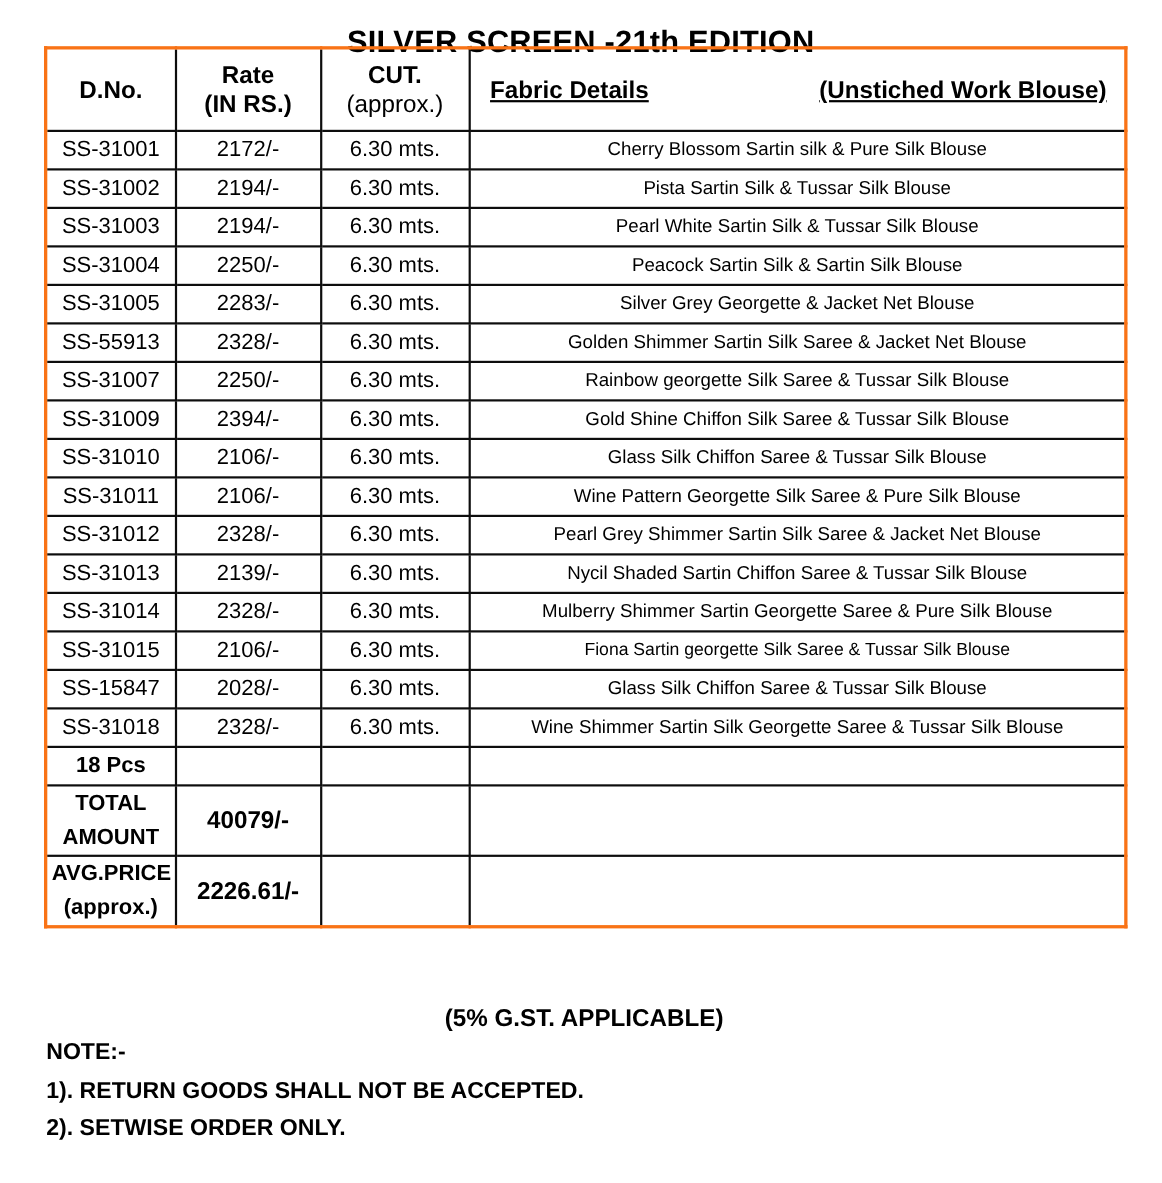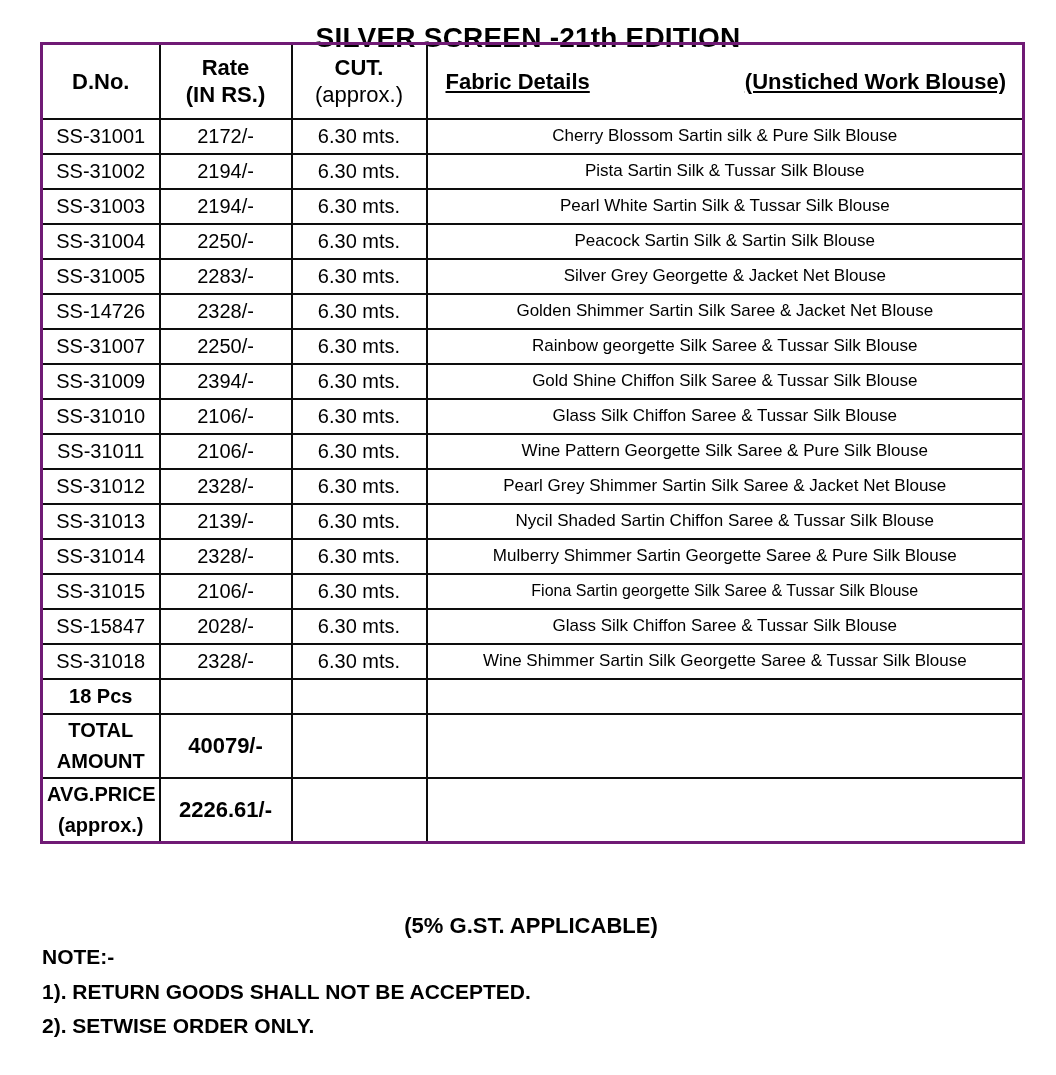--- a/index.html
+++ b/index.html
@@ -24,21 +24,21 @@
     padding-top: 22px;
     margin: 0 0 5px 0;
   }
   table.price-list {
     position: absolute;
     left: 40px;
     top: 42px;
     width: 982px;
     border-collapse: collapse;
     table-layout: fixed;
-    border: 3px solid #701a75;
+    border: 3px solid #f97316;
   }
   table.price-list th,
   table.price-list td {
     border: 2px solid #0d0d0d;
     padding: 0 4px;
     text-align: center;
     vertical-align: middle;
     overflow: hidden;
     white-space: nowrap;
   }
@@ -153,21 +153,21 @@
     <td class="cell-cut">6.30 mts.</td>
     <td class="cell-fabric">Peacock Sartin Silk &amp; Sartin Silk Blouse</td>
   </tr>
         <tr>
     <td class="cell-dno">SS-31005</td>
     <td class="cell-rate">2283/-</td>
     <td class="cell-cut">6.30 mts.</td>
     <td class="cell-fabric">Silver Grey Georgette &amp; Jacket Net Blouse</td>
   </tr>
         <tr>
-    <td class="cell-dno">SS-14726</td>
+    <td class="cell-dno">SS-55913</td>
     <td class="cell-rate">2328/-</td>
     <td class="cell-cut">6.30 mts.</td>
     <td class="cell-fabric">Golden Shimmer Sartin Silk Saree &amp; Jacket Net Blouse</td>
   </tr>
         <tr>
     <td class="cell-dno">SS-31007</td>
     <td class="cell-rate">2250/-</td>
     <td class="cell-cut">6.30 mts.</td>
     <td class="cell-fabric">Rainbow georgette Silk Saree &amp; Tussar Silk Blouse</td>
   </tr>

